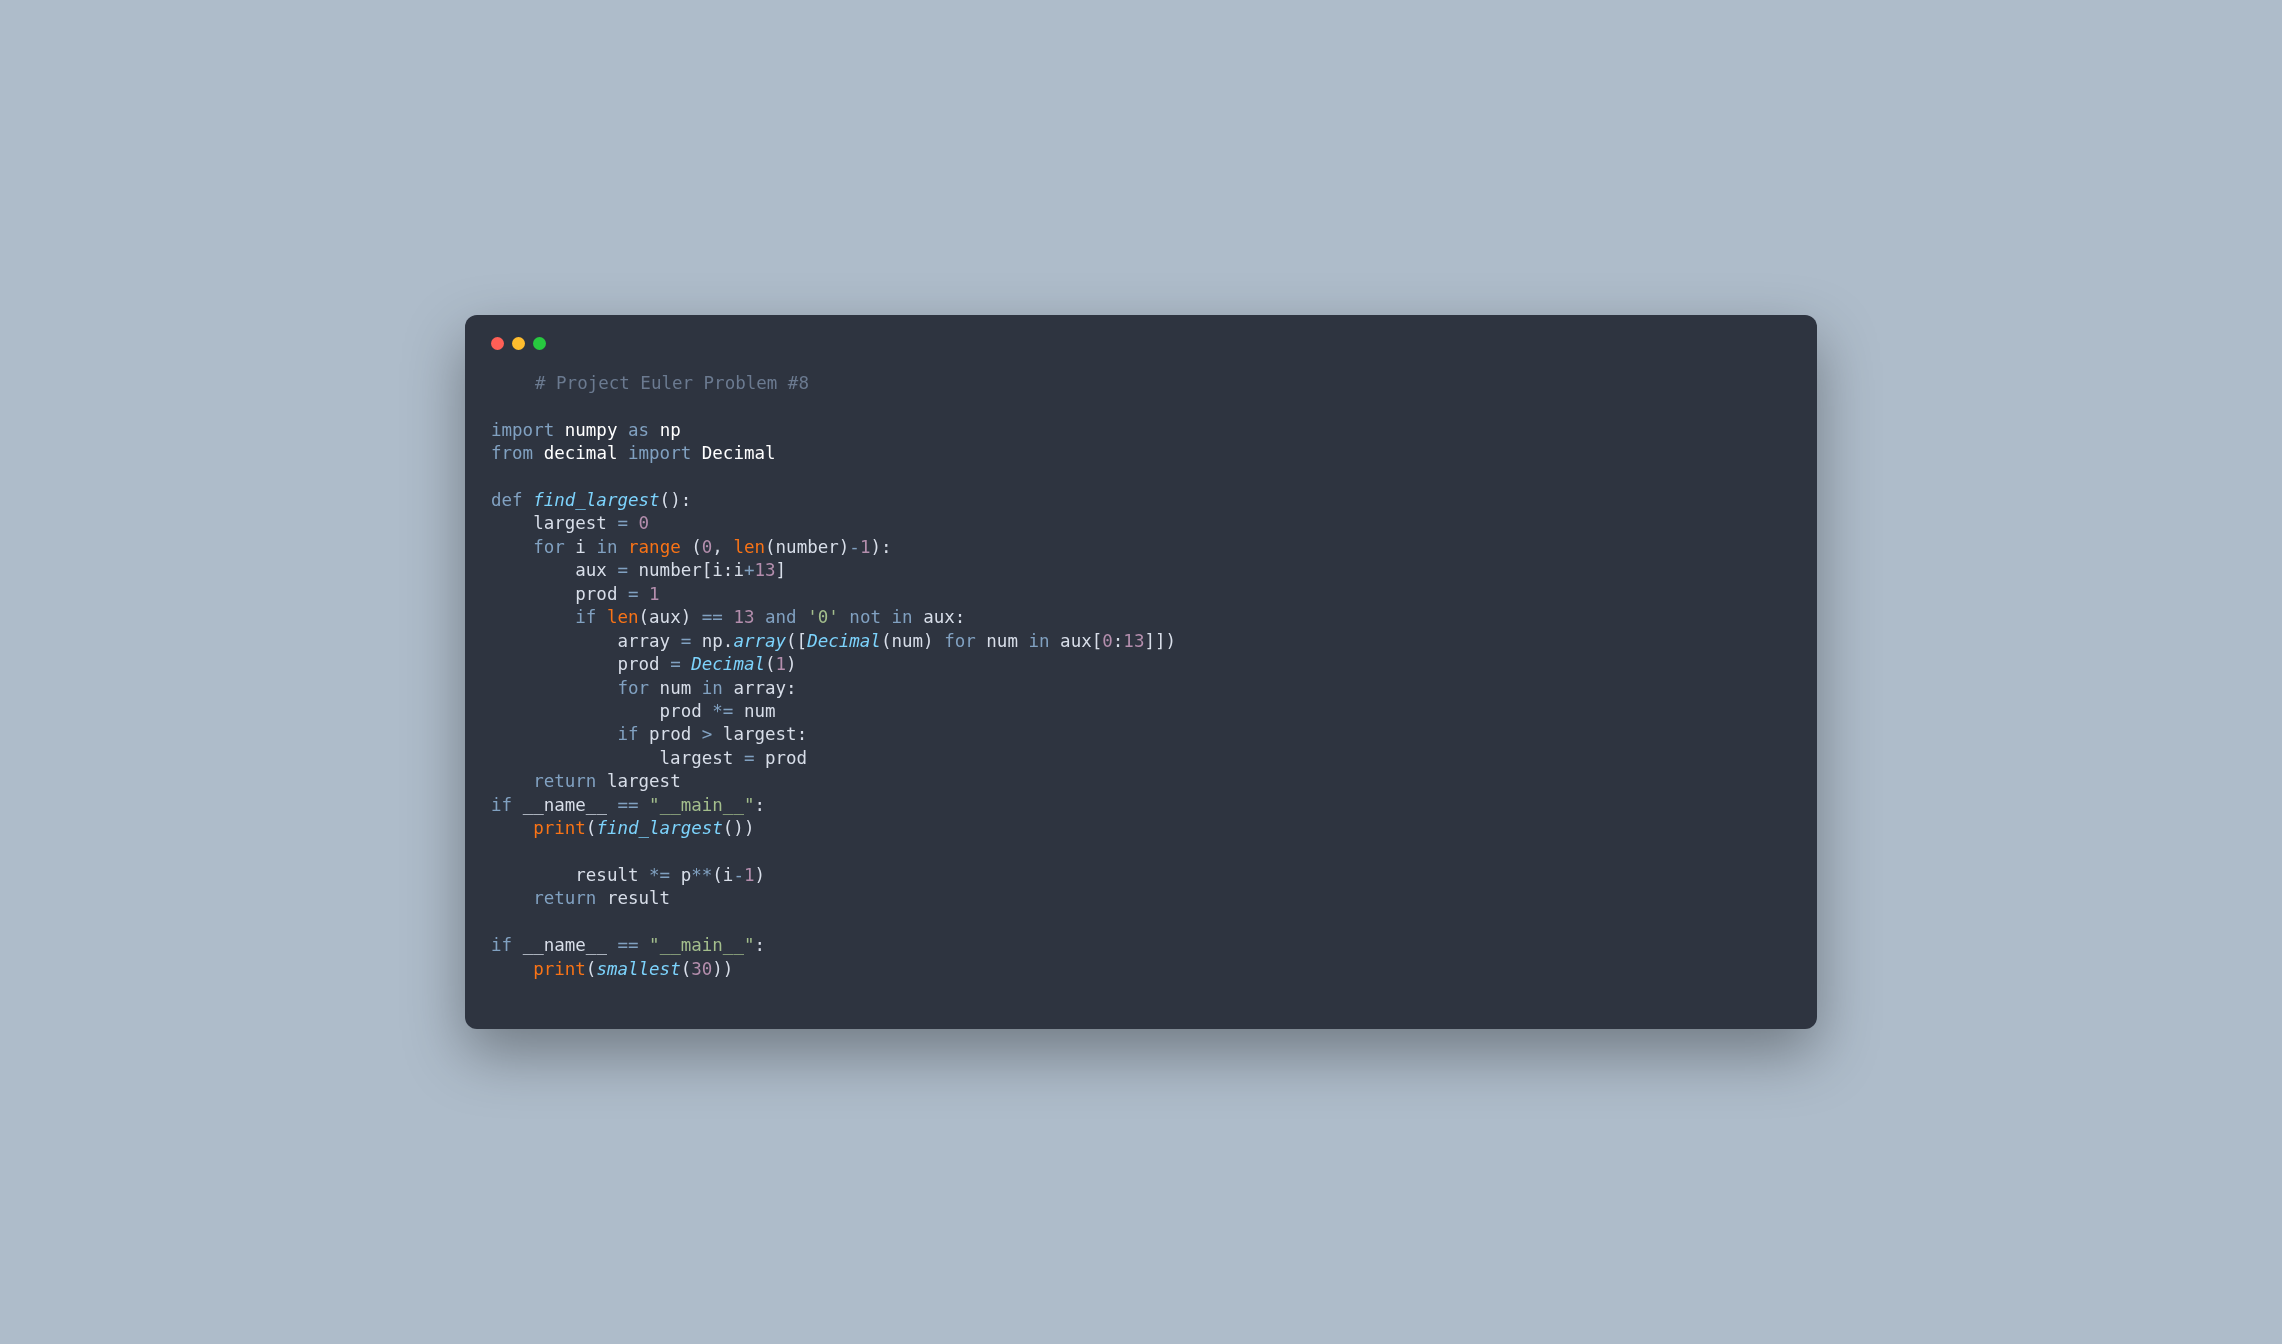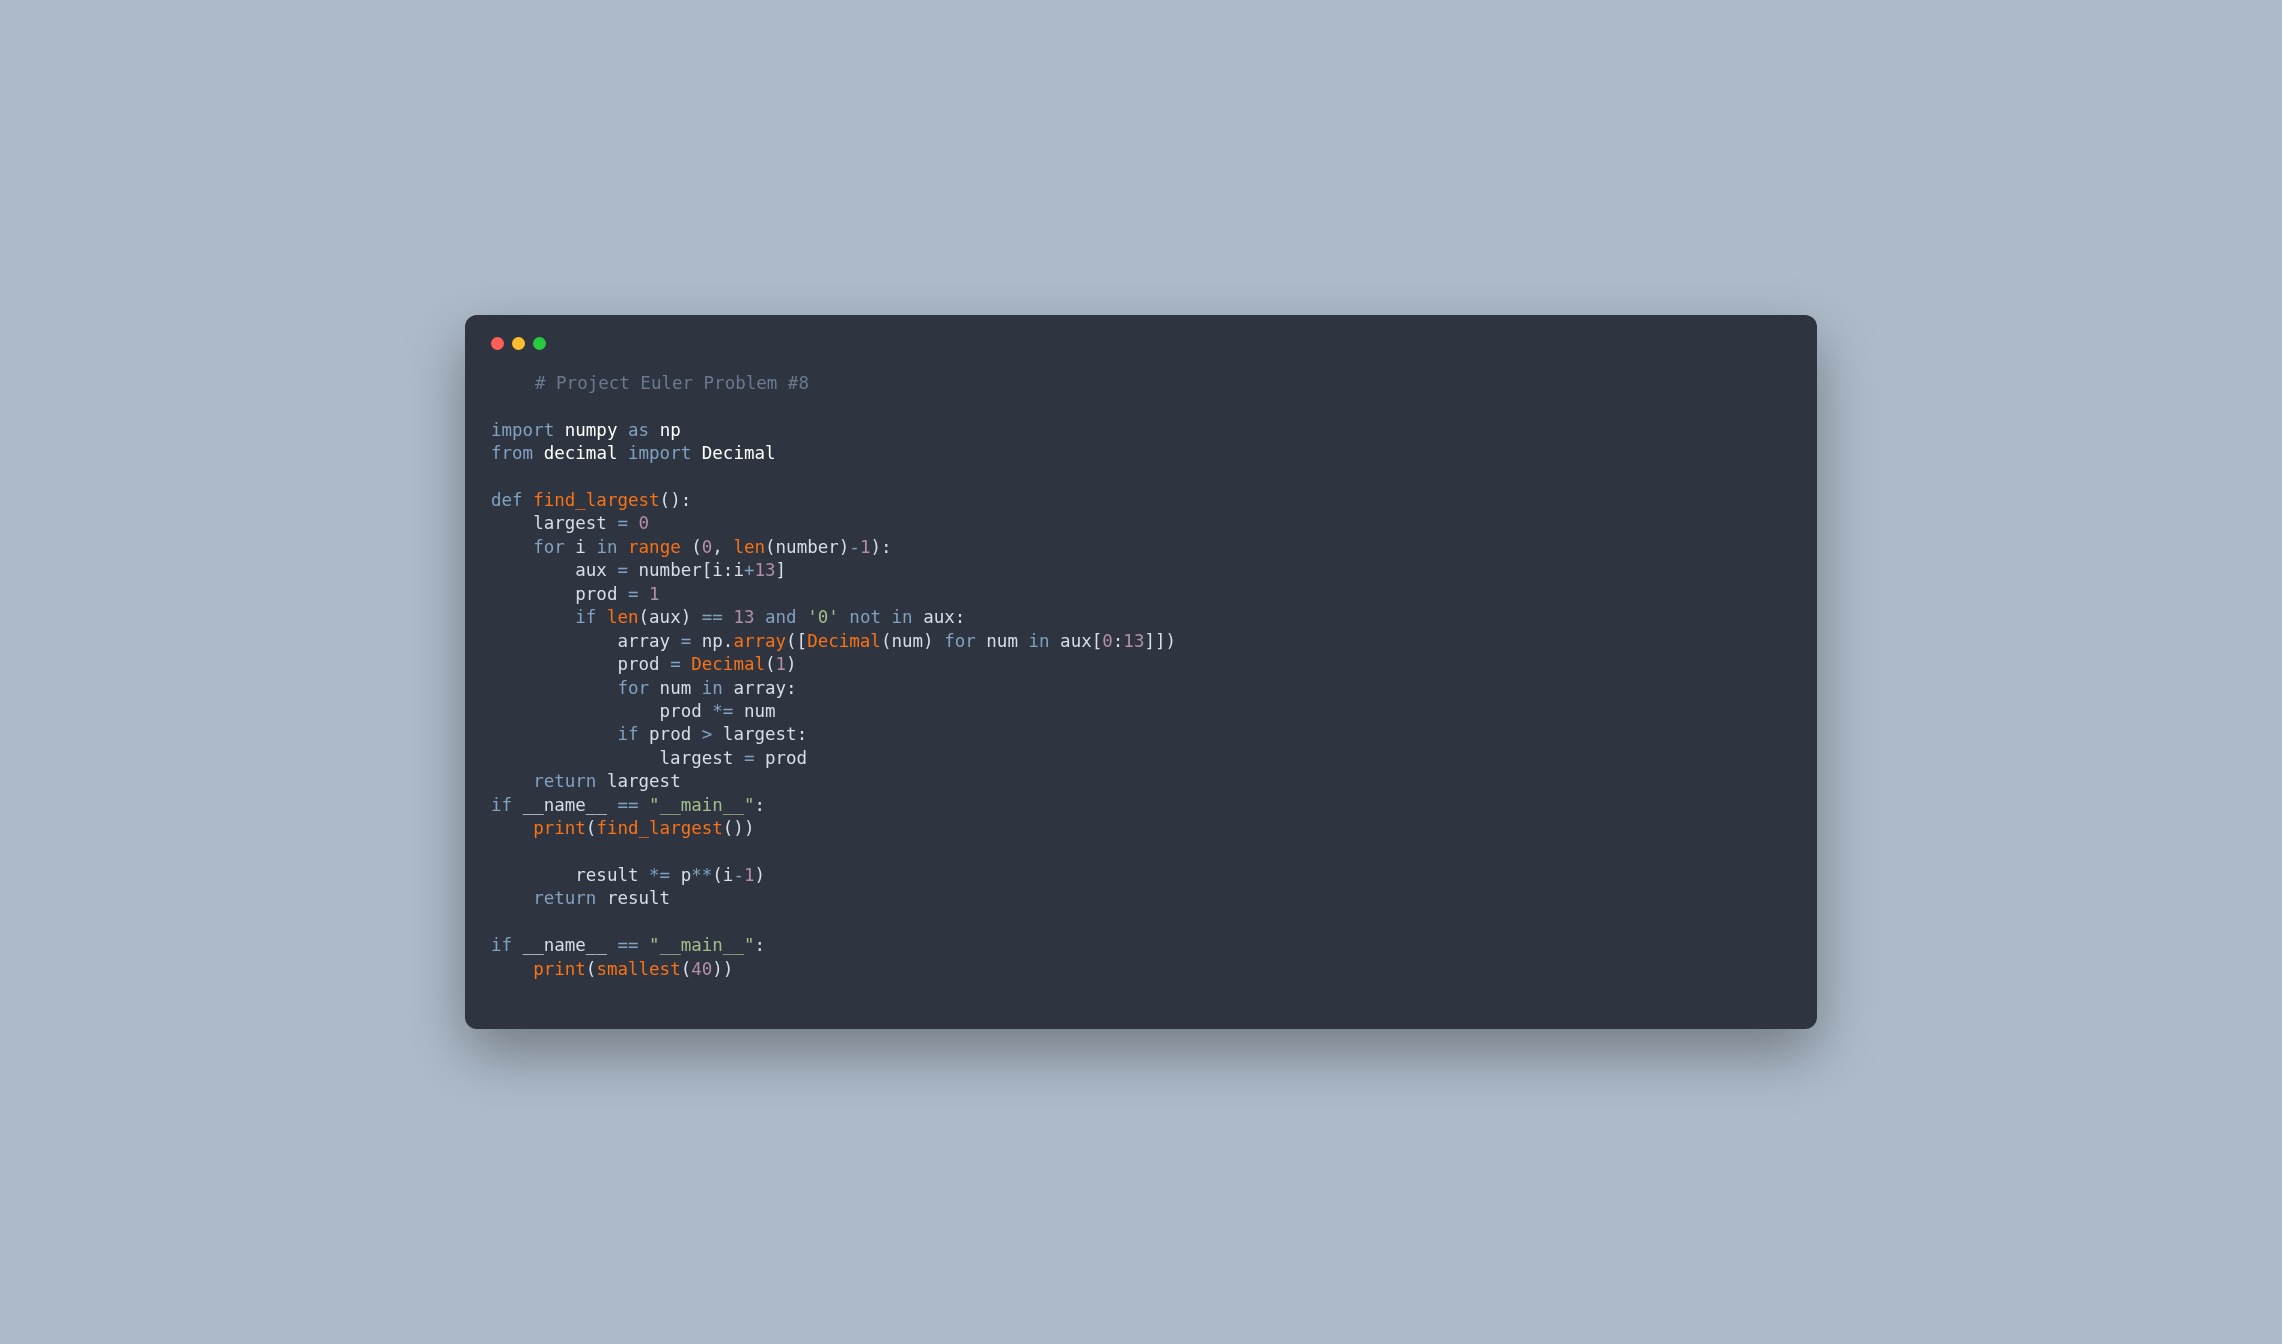--- a/index.html
+++ b/index.html
@@ -31,21 +31,21 @@
   .dot.green  { background: #27c93f; }
   pre.code {
     font-size: 17.5px;
     line-height: 1.34;
     white-space: pre;
     color: #d8dee9;
   }
   .c-comment  { color: #6b7a90; margin-left: 44px; }
   .c-keyword  { color: #81a1c1; }
   .c-module   { color: #ffffff; }
-  .c-func     { color: #f97316; }
+  .c-func     { color: #7dd3fc; font-style: italic; }
   .c-builtin  { color: #f97316; }
   .c-ident    { color: #d8dee9; }
   .c-op       { color: #81a1c1; }
   .c-num      { color: #b48ead; }
   .c-str      { color: #a3be8c; }
 </style>
 </head>
 <body>
 
 <div class="window">
@@ -73,14 +73,14 @@
             <span class="c-keyword">if</span> <span class="c-ident">prod</span> <span class="c-op">&gt;</span> <span class="c-ident">largest</span><span class="c-ident">:</span>
                 <span class="c-ident">largest</span> <span class="c-op">=</span> <span class="c-ident">prod</span>
     <span class="c-keyword">return</span> <span class="c-ident">largest</span>
 <span class="c-keyword">if</span> <span class="c-ident">__name__</span> <span class="c-op">==</span> <span class="c-str">"__main__"</span><span class="c-ident">:</span>
     <span class="c-builtin">print</span><span class="c-ident">(</span><span class="c-func">find_largest</span><span class="c-ident">())</span>
 
         <span class="c-ident">result</span> <span class="c-op">*=</span> <span class="c-ident">p</span><span class="c-op">**</span><span class="c-ident">(</span><span class="c-ident">i</span><span class="c-op">-</span><span class="c-num">1</span><span class="c-ident">)</span>
     <span class="c-keyword">return</span> <span class="c-ident">result</span>
 
 <span class="c-keyword">if</span> <span class="c-ident">__name__</span> <span class="c-op">==</span> <span class="c-str">"__main__"</span><span class="c-ident">:</span>
-    <span class="c-builtin">print</span><span class="c-ident">(</span><span class="c-func">smallest</span><span class="c-ident">(</span><span class="c-num">40</span><span class="c-ident">))</span></pre>
+    <span class="c-builtin">print</span><span class="c-ident">(</span><span class="c-func">smallest</span><span class="c-ident">(</span><span class="c-num">30</span><span class="c-ident">))</span></pre>
 </div>
 
 </body></html>

